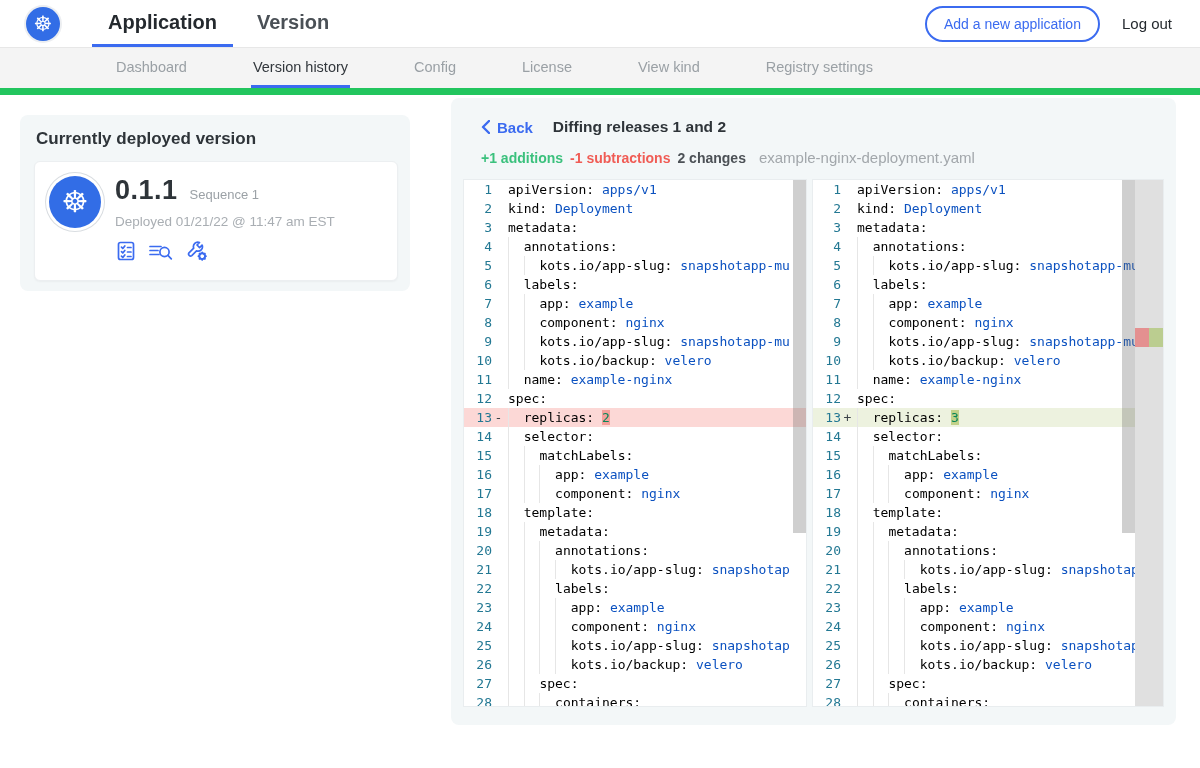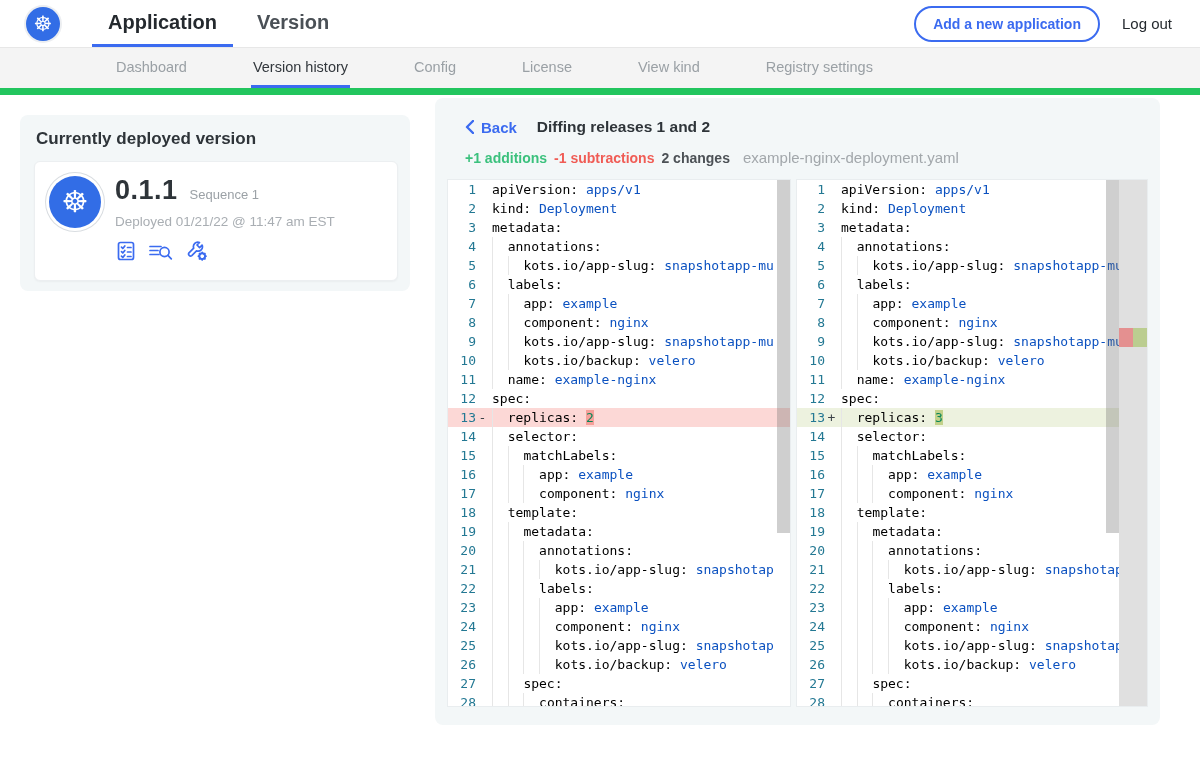--- a/index.html
+++ b/index.html
@@ -13,21 +13,21 @@
   .k8s-logo { width:34px; height:34px; border-radius:50%; background:#326de6;
               color:#fff; font-size:21px; line-height:34px; text-align:center;
               box-shadow:0 0 0 2px #eceef1; }
   .top-tabs { display:flex; align-items:stretch; gap:8px; }
   .top-tab { display:flex; align-items:center; padding:0 16px; font-size:20px;
              font-weight:700; color:#4a5056; border-bottom:3px solid transparent;
              cursor:pointer; }
   .top-tab.active { color:#24292e; border-bottom-color:#3b6bf0; }
   .top-right { margin-left:auto; display:flex; align-items:center; gap:22px; padding-right:28px; }
   .add-app-btn { border:2px solid #3b6bf0; color:#3b6bf0; background:#fff;
-                 font-weight:700; font-size:14px; padding:8px 17px; border-radius:19px;
+                 font-weight:400; font-size:14px; padding:8px 17px; border-radius:19px;
                  cursor:pointer; font-family:"Liberation Sans", sans-serif; }
   .logout { font-size:15px; color:#24292e; cursor:pointer; }
 
   
   .subnav { height:47px; background:#f4f4f4; border-bottom:7px solid #22c55e;
             display:flex; align-items:stretch; gap:62px; padding-left:114px; }
   .subnav-item { display:flex; align-items:center; font-size:14.5px; color:#9aa0a5;
                  border-bottom:3px solid transparent; padding:0 2px; cursor:pointer; }
   .subnav-item.active { color:#32373c; border-bottom-color:#3b6bf0; }
 
@@ -45,21 +45,21 @@
               font-size:30px; line-height:52px;
               box-shadow:0 0 0 3px #fff, 0 0 0 4px #d9dde1; }
   .ver-row { margin-left:66px; display:flex; align-items:baseline; gap:12px; }
   .ver-number { font-size:27px; font-weight:700; color:#2e3439; letter-spacing:0.5px; }
   .ver-seq { font-size:13px; color:#9ba1a6; }
   .ver-deployed { margin-left:66px; margin-top:8px; font-size:13.5px; color:#a9aeb3; }
   .ver-icons { margin-left:66px; margin-top:10px; display:flex; gap:11px; align-items:center; }
   .ver-icons svg { display:block; cursor:pointer; }
 
   
-  .diff-card { position:absolute; left:435px; top:3px; width:725px; height:627px;
+  .diff-card { position:absolute; left:451px; top:3px; width:725px; height:627px;
                background:#f3f7f8; border-radius:8px; padding:12px; }
   .diff-header { display:flex; align-items:center; gap:10px; padding:8px 4px 0 18px; }
   .back-link { display:flex; align-items:center; gap:7px; color:#3b6bf0; font-weight:700;
                font-size:15px; cursor:pointer; }
   .diff-title { font-size:15.5px; font-weight:700; color:#2e3439; margin-left:10px; }
   .diff-stats { display:flex; align-items:baseline; gap:7px; padding:13px 4px 0 18px;
                 font-size:14px; font-weight:700; }
   .stat-add { color:#3bc17d; }
   .stat-sub { color:#f05c55; }
   .stat-chg { color:#4c5156; }

